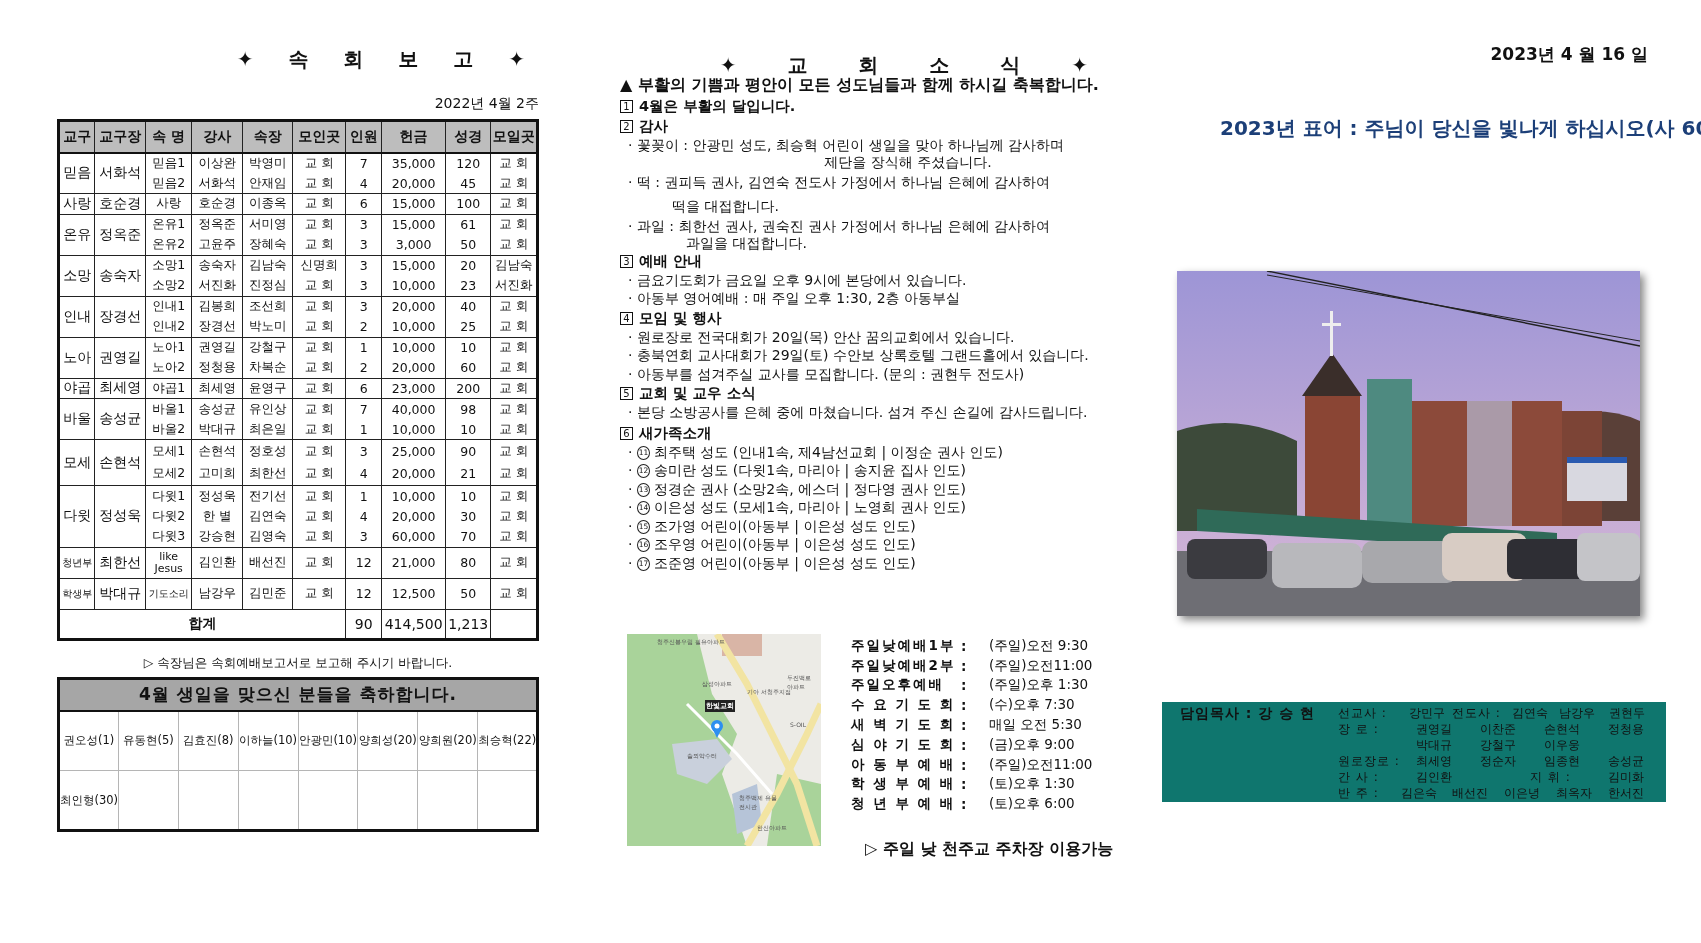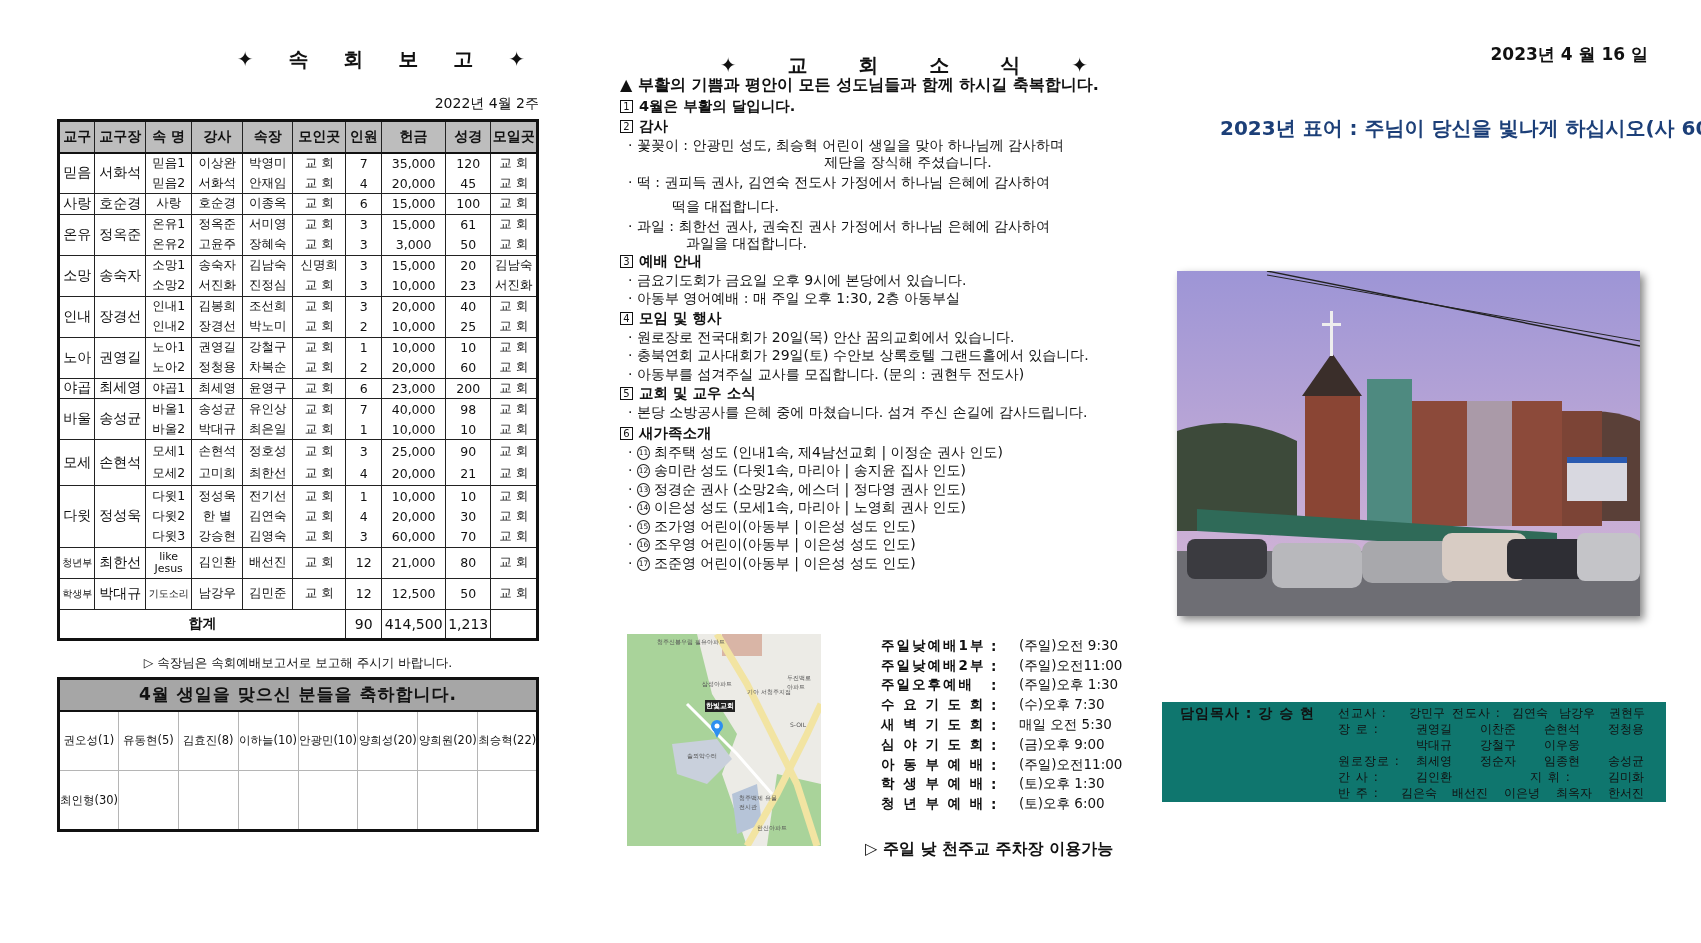--- a/index.html
+++ b/index.html
@@ -36,21 +36,21 @@
   .news .boxnum { display: inline-block; width: 13px; height: 13px; border: 1px solid #111; font-size: 10px; line-height: 11px; text-align: center; font-weight: normal; }
   .news .item { padding-left: 8px; font-size: 14px; line-height: 18.5px; }
   .news .item .cont { padding-left: 78px; line-height: 15px; }
   .news .item.kk .cont { padding-left: 78px; text-align: center; }
   .news .item.tt .cont { padding-left: 44px; margin-top: 8px; }
   .news .item.gw .cont { padding-left: 58px; }
   .news .wrap { padding-left: 18px; line-height: 15px; }
   .circ { display: inline-block; width: 13px; height: 14px; border: 1px solid #222; border-radius: 50%; font-size: 7.5px; line-height: 12px; text-align: center; vertical-align: middle; margin-right: 4px; }
 
   #map { position: absolute; left: 7px; top: 634px; width: 194px; height: 212px; background: #e9e7e2; overflow: hidden; }
-  .svc { position: absolute; left: 261px; top: 636px; width: 250px; font-size: 13.5px; font-weight: bold; }
+  .svc { position: absolute; left: 231px; top: 636px; width: 250px; font-size: 13.5px; font-weight: bold; }
   .svc .row { display: flex; height: 19.8px; align-items: center; }
   .svc .lbl { width: 110px; letter-spacing: 2px; white-space: nowrap; }
   .svc .colon { width: 28px; }
   .svc .time { font-weight: normal; white-space: nowrap; }
   #parking { position: absolute; left: 245px; top: 820px; font-size: 16px; font-weight: bold; white-space: nowrap; margin-top: 19px; }
 
   
   #right { position: absolute; left: 1168px; top: 0; width: 500px; }
   #bulletin-date { position: absolute; right: 20px; top: 43px; font-size: 17px; font-weight: bold; }
   #motto { position: absolute; left: 40px; top: 115px; font-size: 20px; font-weight: bold; color: #1c3f78; white-space: nowrap; margin-left: 12px; }

